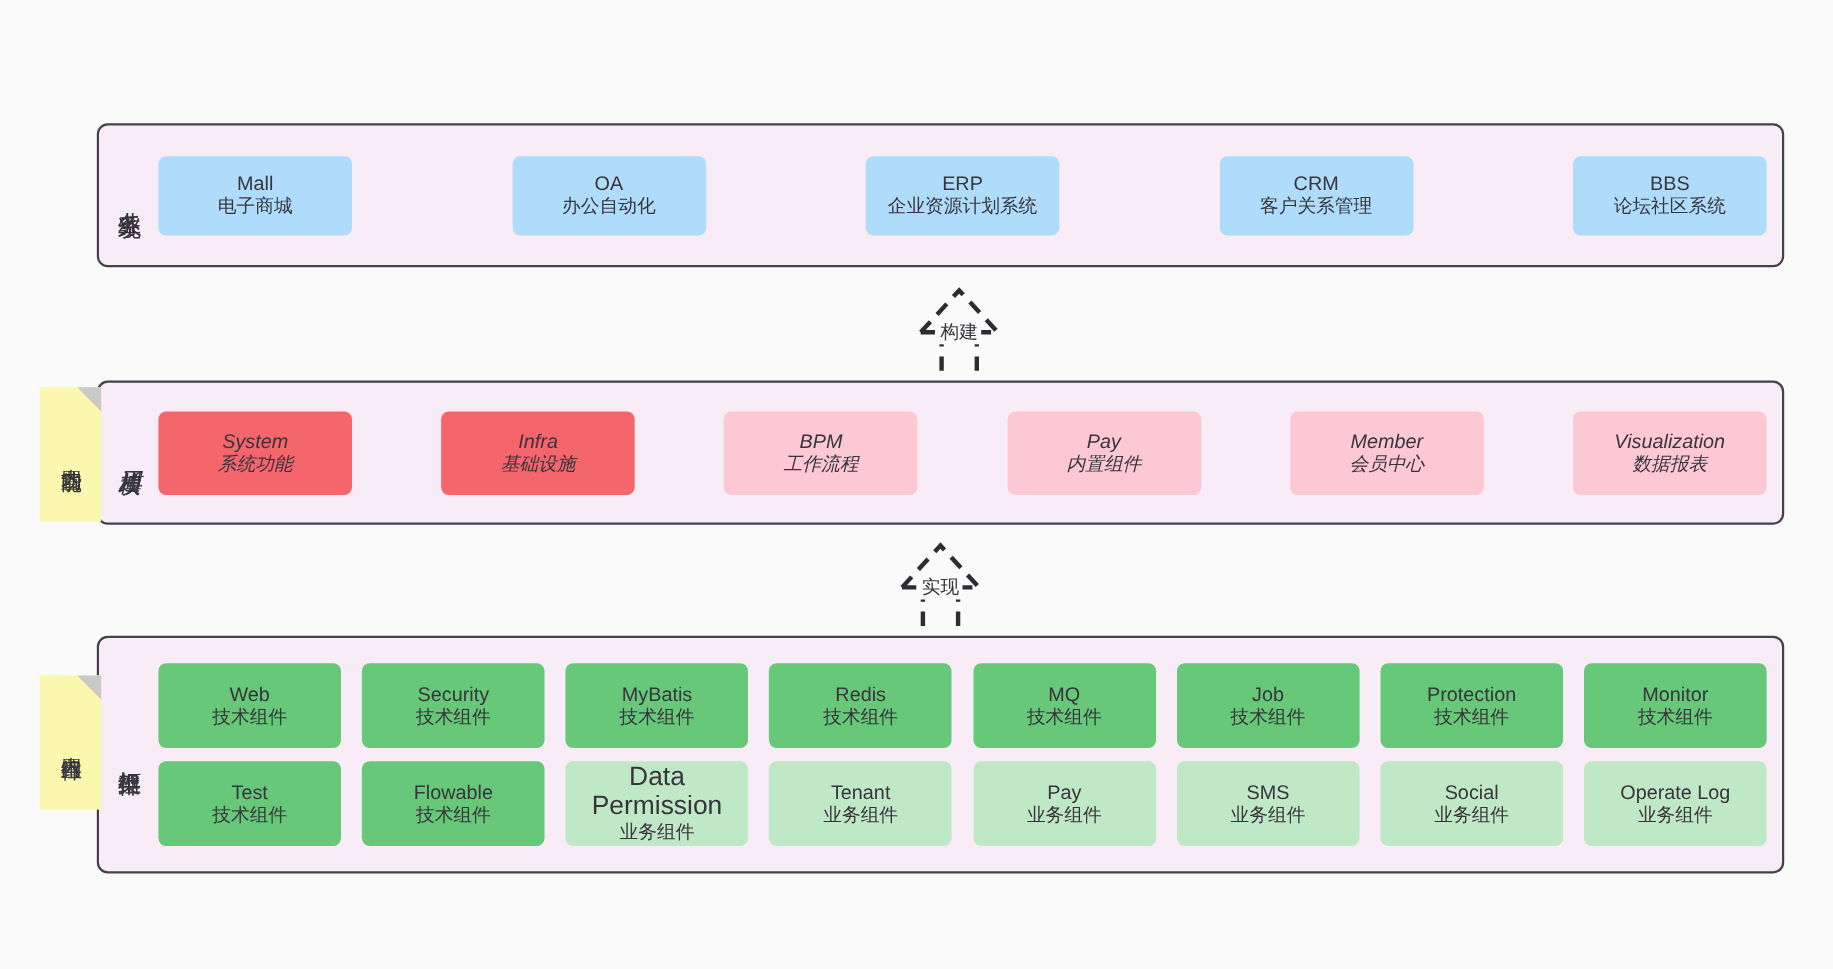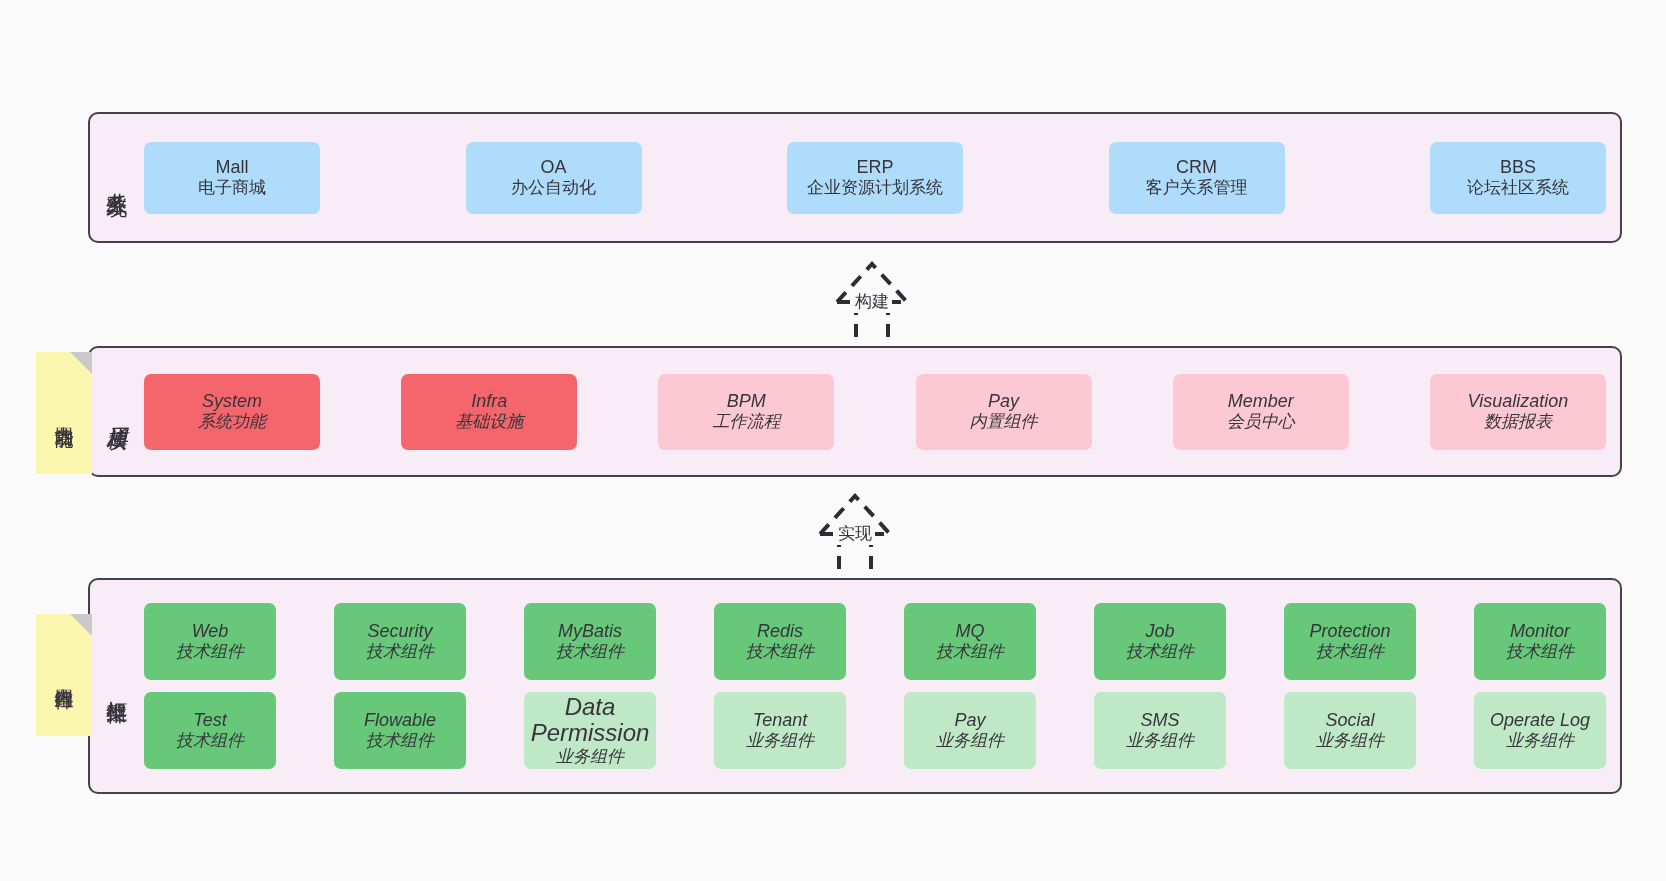--- a/index.html
+++ b/index.html
@@ -78,21 +78,21 @@
   .n-pink{background:#FBC8D3;}
   .n-green{background:#66C878;}
   .n-lgreen{background:#BFE8C6;}
 
   
   #layer-business{left:88px;top:112px;width:1534px;height:131px;}
   #layer-business .node{height:72px;}
   #layer-common{left:88px;top:346px;width:1534px;height:131px;font-style:italic;}
   #layer-common .node{height:76px;}
   #layer-framework{left:88px;top:578px;width:1534px;height:216px;}
-  #layer-framework .node{width:132px;height:77px;font-style:italic;}
+  #layer-framework .node{width:166px;height:77px;}
   #layer-framework .layer-body{gap:12px;}
 
   
   .sticky{
     position:absolute;
     box-sizing:border-box;
     width:56px;
     background:#FCF7AF;
     color:#37343C;
     font-size:19px;

